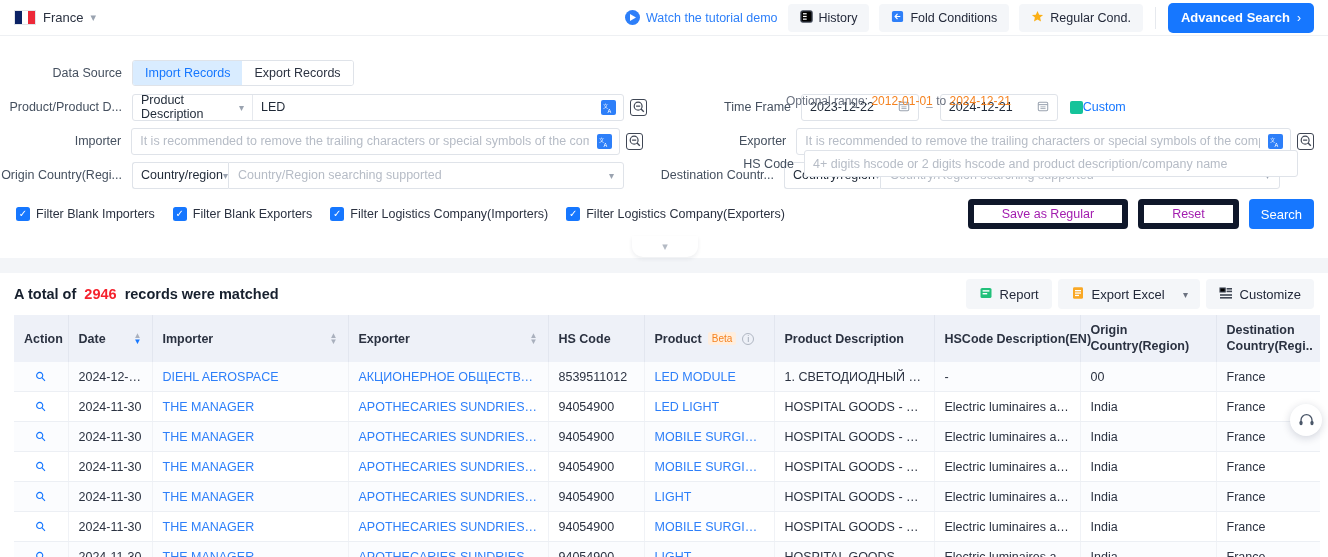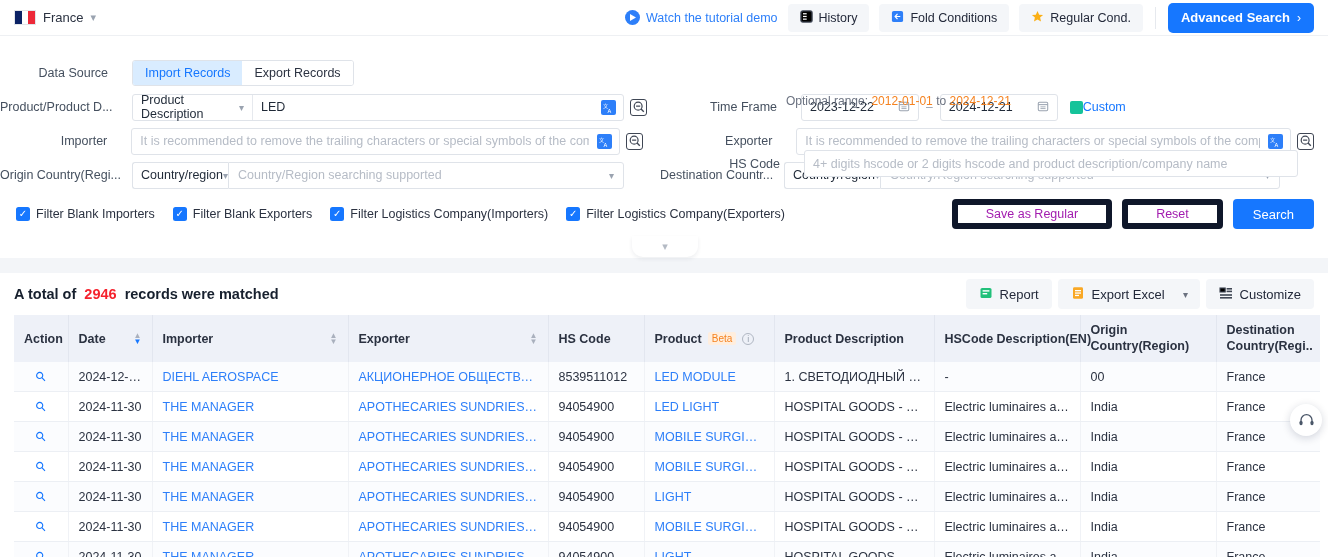--- a/index.html
+++ b/index.html
@@ -45,21 +45,21 @@
 
   
   .panel{ position:relative; background:#fff; padding:0 14px 0 0; }
   .optrange{
     position:absolute; left:786px; top:38px;
     font-size:12px; color:#6b7280; white-space:nowrap;
   }
   .optrange b{ color:#f5821f; font-weight:normal; }
 
   .row{ display:flex; align-items:center; height:34px; margin-top:0; }
-  .lab{ text-align:right; font-size:12.5px; color:#45505f; padding-right:24px; white-space:nowrap; overflow:hidden; }
+  .lab{ text-align:right; font-size:12.5px; color:#45505f; padding-right:10px; white-space:nowrap; overflow:hidden; }
 
   .seg{ display:flex; height:26px; border:1px solid #dfe3e9; border-radius:3px; overflow:hidden; }
   .seg div{ display:flex;align-items:center; padding:0 12px; font-size:12.5px; cursor:pointer; background:#fff; color:#2b3241;}
   .seg div.on{ background:#d9ecff; color:#1677ff; }
 
   .field{
     height:27px; border:1px solid #dfe3e9; border-radius:3px; background:#fff;
     display:flex; align-items:center; position:relative;
   }
   .sel{ width:120px; padding:0 8px; font-size:12.5px; color:#1f2937; display:flex;
@@ -87,21 +87,21 @@
            display:flex;align-items:center;justify-content:space-between;padding:0 9px;font-size:12.5px;
            color:#b6bcc6; cursor:pointer;}
 
   .checks{ display:flex; align-items:center; gap:18px; padding-left:16px; }
   .ck{ display:flex; align-items:center; gap:6px; font-size:12.5px; color:#2b3241; cursor:pointer;}
   .box{ width:14px;height:14px;border-radius:2.5px;background:#1677ff;display:inline-flex;
         align-items:center;justify-content:center;color:#fff;font-size:10px;line-height:1;}
   .actions{ margin-left:auto; display:flex; align-items:center; gap:10px; }
   .ghost{ height:30px;padding:0 28px;border:6px solid #0f172a;border-radius:4px;background:#fff;
           font-size:12.5px;color:#a21caf;display:flex;align-items:center;cursor:pointer;}
-  .primary{ height:30px;padding:0 20px;border-radius:4px;background:#1677ff;color:#fff;
+  .primary{ height:30px;padding:0 12px;border-radius:4px;background:#1677ff;color:#fff;
           font-size:13px;display:flex;align-items:center;cursor:pointer;text-align:center;}
 
   .collapse-wrap{ position:relative; height:22px; background:#fff; }
   .collapse-wrap:before{ content:""; position:absolute; left:0; right:0; top:0; height:11px; background:#fff;}
   .collapse{
     position:absolute; left:632px; top:0; width:66px; height:21px;
     background:#fff; border-radius:0 0 11px 11px;
     box-shadow:0 2px 4px rgba(18,30,60,.07);
     display:flex; align-items:center; justify-content:center; cursor:pointer;
     color:#b4bac4; font-size:11px;

